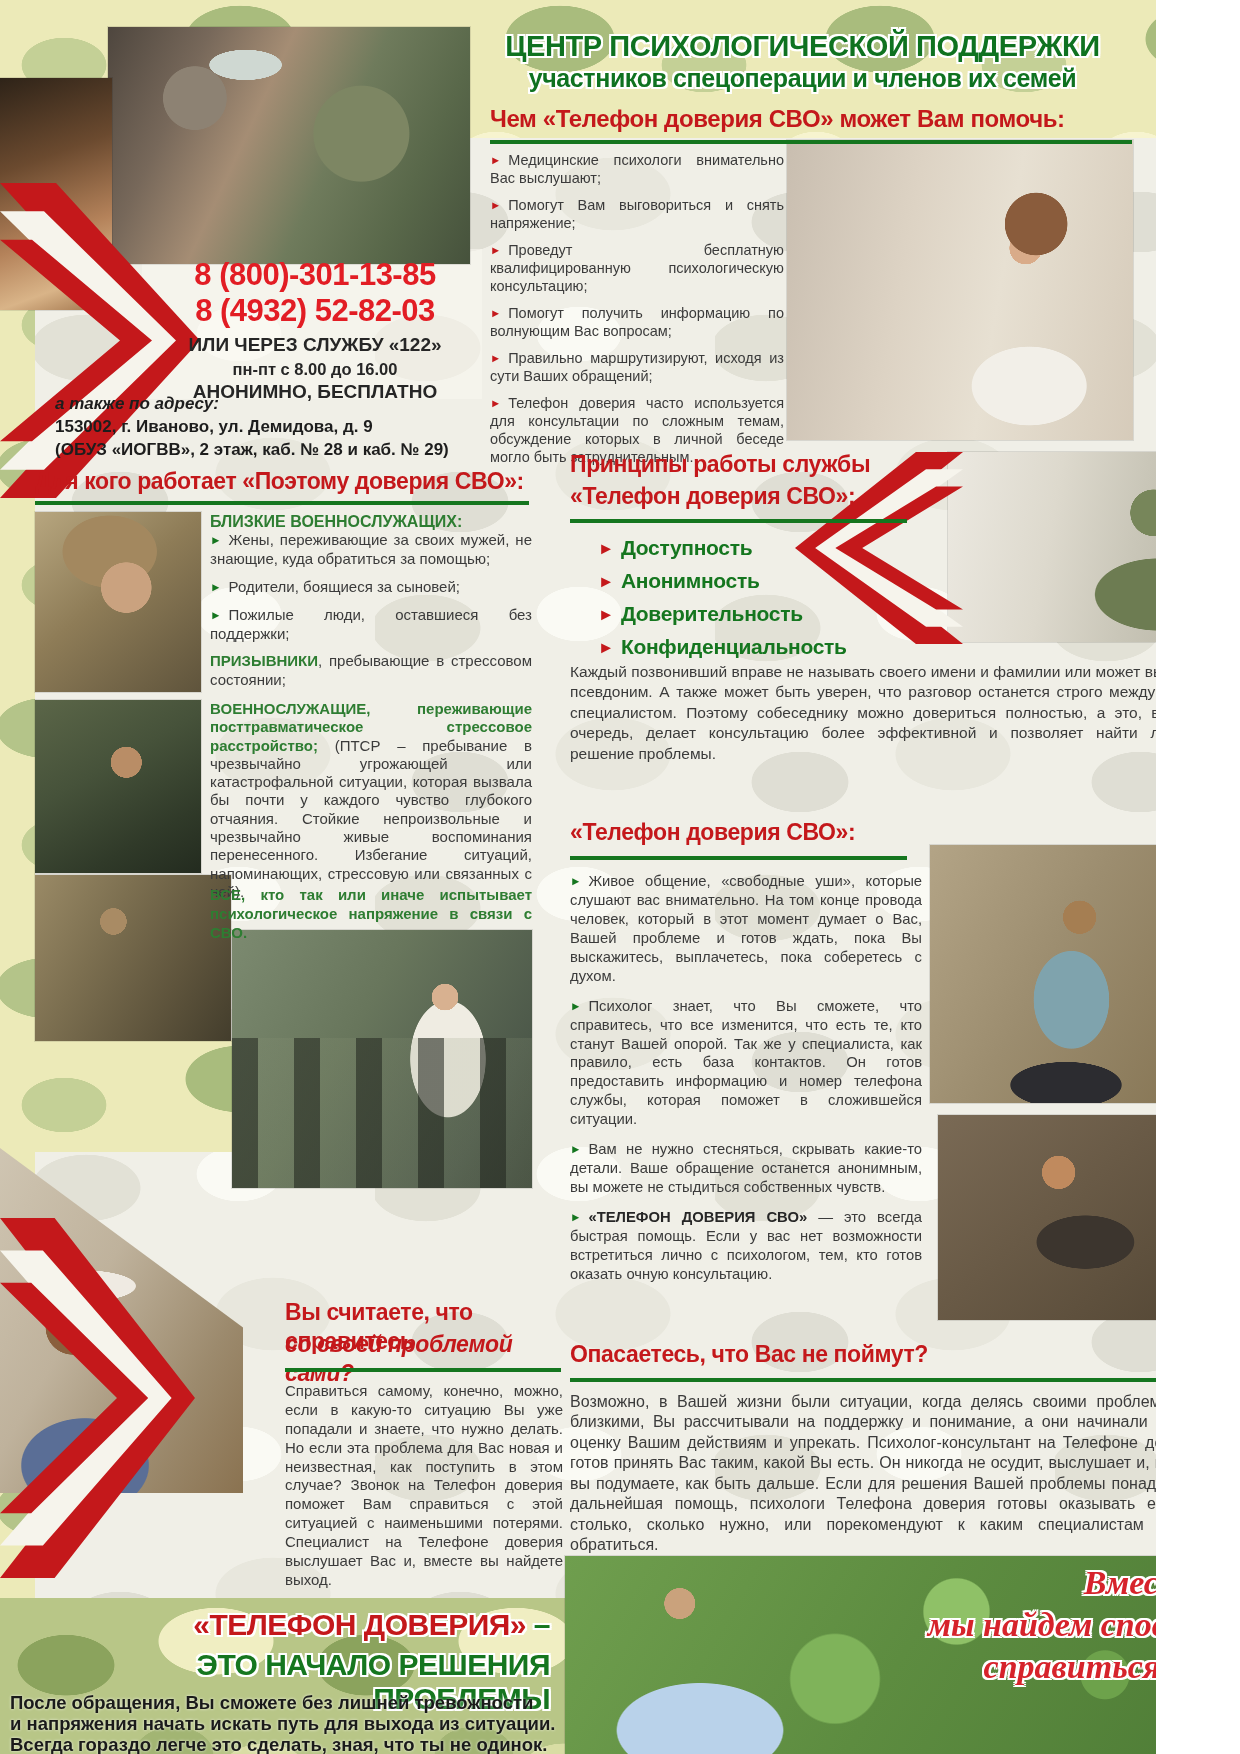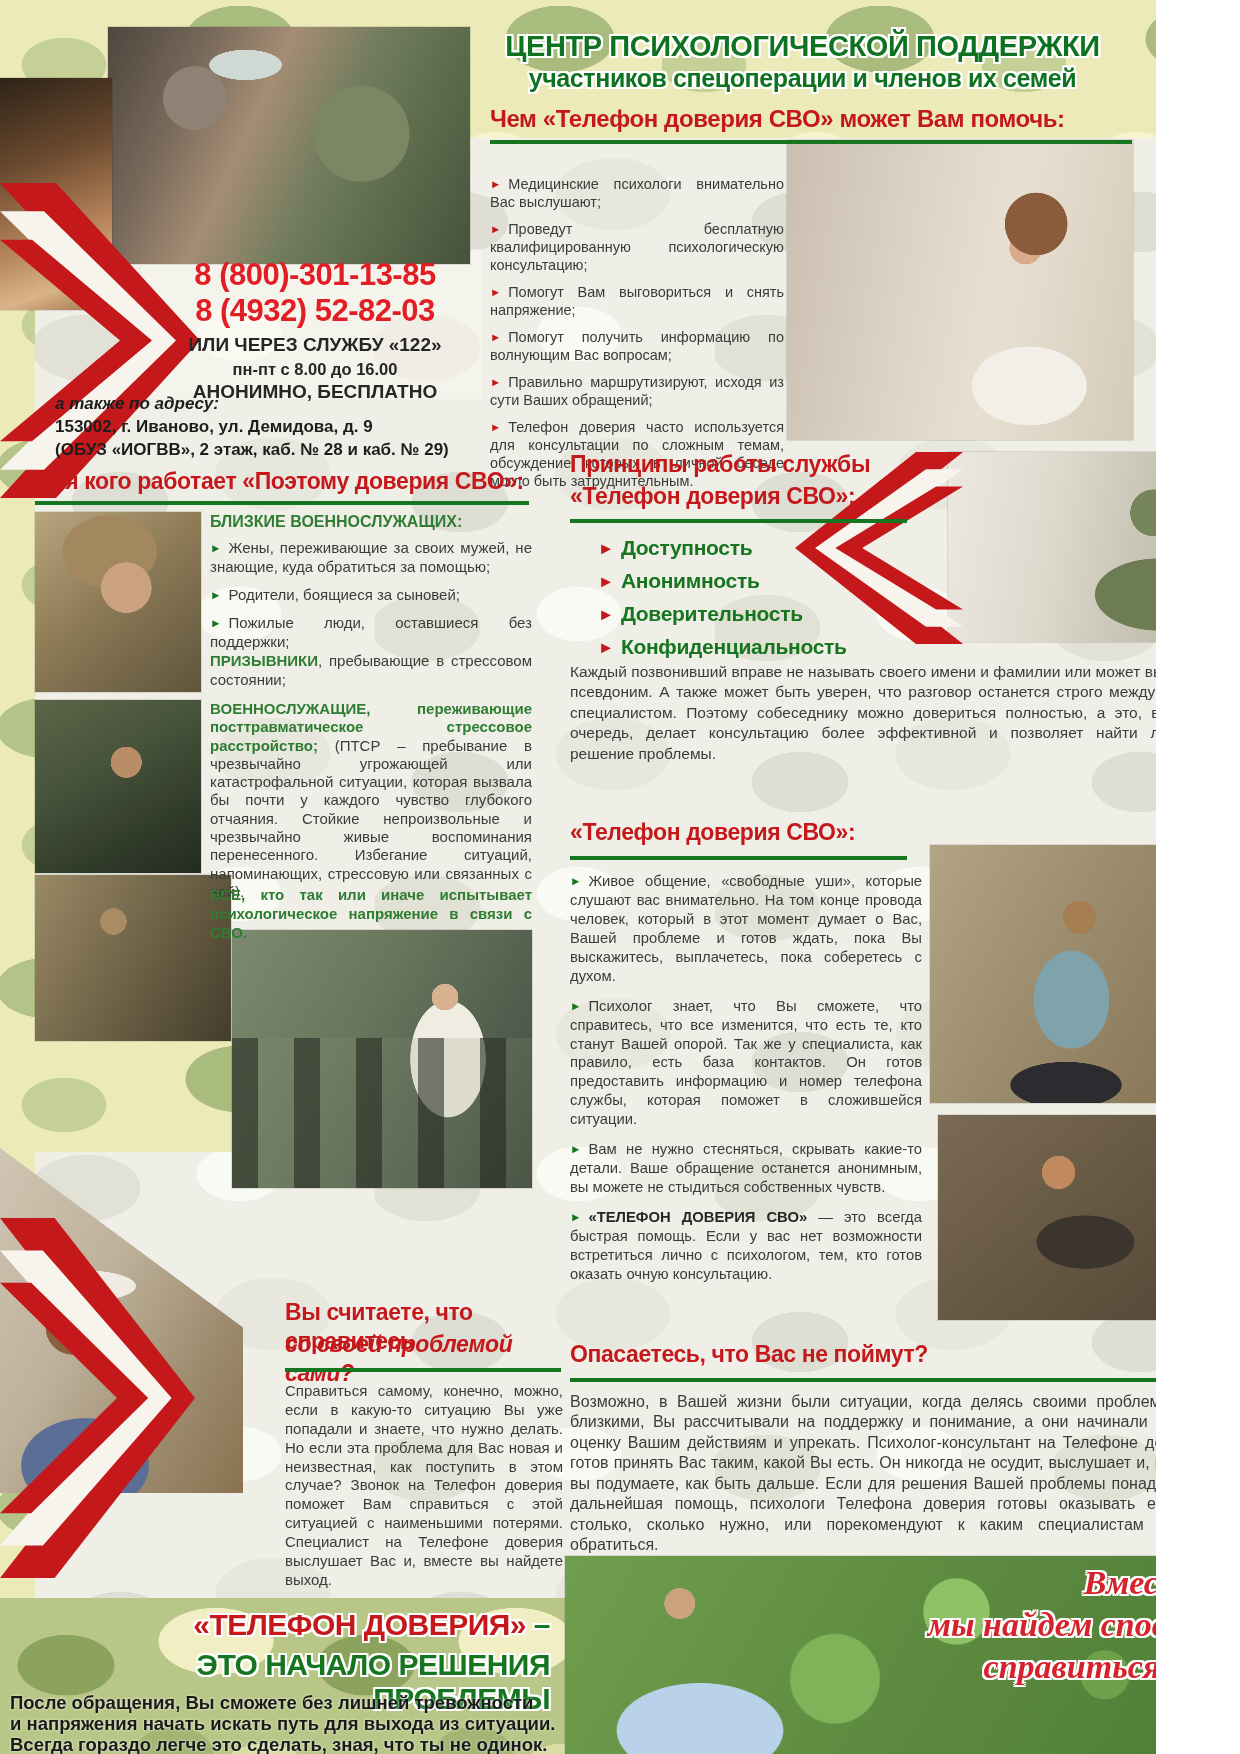--- a/index.html
+++ b/index.html
@@ -157,43 +157,43 @@
     <div class="cv-r1"></div>
       <div class="cv-w"></div>
       <div class="cv-r2"></div>
   </div>
 
   <div class="abs z5 title-green outline-w" style="left:480px;top:30px;width:645px;font-size:29px;">ЦЕНТР ПСИХОЛОГИЧЕСКОЙ ПОДДЕРЖКИ</div>
   <div class="abs z5 title-green outline-w" style="left:480px;top:64px;width:645px;font-size:25px;">участников спецоперации и членов их семей</div>
 
   <div class="abs z5 h-red" style="left:490px;top:104px;width:650px;font-size:24px;">Чем «Телефон доверия СВО» может Вам помочь:</div>
   <div class="abs rule" style="left:490px;top:140px;width:642px;"></div>
-  <div class="abs z5 body-t" style="left:490px;top:152px;width:294px;font-size:14.5px;line-height:1.24;margin-top:24px;">
+  <div class="abs z5 body-t" style="left:490px;top:152px;width:294px;font-size:14.5px;line-height:1.24;">
     <p class="bullet"><span class="tri t-red"></span><span>Медицинские психологи внимательно Вас выслушают;</span></p>
+    <p class="bullet"><span class="tri t-red"></span><span>Помогут Вам выговориться и снять напряжение;</span></p>
     <p class="bullet"><span class="tri t-red"></span><span>Проведут бесплатную квалифицированную психологическую консультацию;</span></p>
-    <p class="bullet"><span class="tri t-red"></span><span>Помогут Вам выговориться и снять напряжение;</span></p>
     <p class="bullet"><span class="tri t-red"></span><span>Помогут получить информацию по волнующим Вас вопросам;</span></p>
     <p class="bullet"><span class="tri t-red"></span><span>Правильно маршрутизируют, исходя из сути Ваших обращений;</span></p>
     <p class="bullet"><span class="tri t-red"></span><span>Телефон доверия часто используется для консультации по сложным темам, обсуждение которых в личной беседе могло быть затруднительным.</span></p>
   </div>
 
   <div class="abs z5 phone" style="left:150px;top:258px;width:330px;">8 (800)-301-13-85</div>
   <div class="abs z5 phone" style="left:150px;top:294px;width:330px;">8 (4932) 52-82-03</div>
   <div class="abs z5 cinfo" style="left:150px;top:334px;width:330px;font-size:19px;">ИЛИ ЧЕРЕЗ СЛУЖБУ «122»</div>
   <div class="abs z5 cinfo" style="left:150px;top:360px;width:330px;font-size:16.5px;">пн-пт с 8.00 до 16.00</div>
   <div class="abs z5 cinfo" style="left:150px;top:381px;width:330px;font-size:19px;">АНОНИМНО, БЕСПЛАТНО</div>
   <div class="abs z5 addr" style="left:55px;top:394px;width:420px;font-style:italic;">а также по адресу:</div>
   <div class="abs z5 addr" style="left:55px;top:417px;width:430px;">153002, г. Иваново, ул. Демидова, д. 9</div>
   <div class="abs z5 addr" style="left:55px;top:440px;width:430px;">(ОБУЗ «ИОГВВ», 2 этаж, каб. № 28 и каб. № 29)</div>
 
   <div class="abs z5 h-red" style="left:35px;top:467px;width:520px;font-size:23px;">Для кого работает «Поэтому доверия СВО»:</div>
   <div class="abs rule" style="left:35px;top:501px;width:494px;"></div>
 
   <div class="abs z5" style="left:210px;top:513px;width:322px;">
-    <div class="green-all" style="font-size:16px;margin-bottom:8px;">БЛИЗКИЕ ВОЕННОСЛУЖАЩИХ:</div>
+    <div class="green-all" style="font-size:16px;margin-bottom:0;">БЛИЗКИЕ ВОЕННОСЛУЖАЩИХ:</div>
     <p class="bullet body-t" style="font-size:15px;line-height:1.26;"><span class="tri t-green"></span><span>Жены, переживающие за своих мужей, не знающие, куда обратиться за помощью;</span></p>
     <p class="bullet body-t" style="font-size:15px;line-height:1.26;"><span class="tri t-green"></span><span>Родители, боящиеся за сыновей;</span></p>
     <p class="bullet body-t" style="font-size:15px;line-height:1.26;"><span class="tri t-green"></span><span>Пожилые люди, оставшиеся без поддержки;</span></p>
   </div>
 
   <p class="abs z5 body-t" style="left:210px;top:652px;width:322px;font-size:15px;line-height:1.26;margin:0;">
     <span class="glead">ПРИЗЫВНИКИ</span><span>, пребывающие в стрессовом состоянии;</span>
   </p>
 
   <p class="abs z5 body-t" style="left:210px;top:700px;width:322px;font-size:15px;line-height:1.22;margin:0;">

